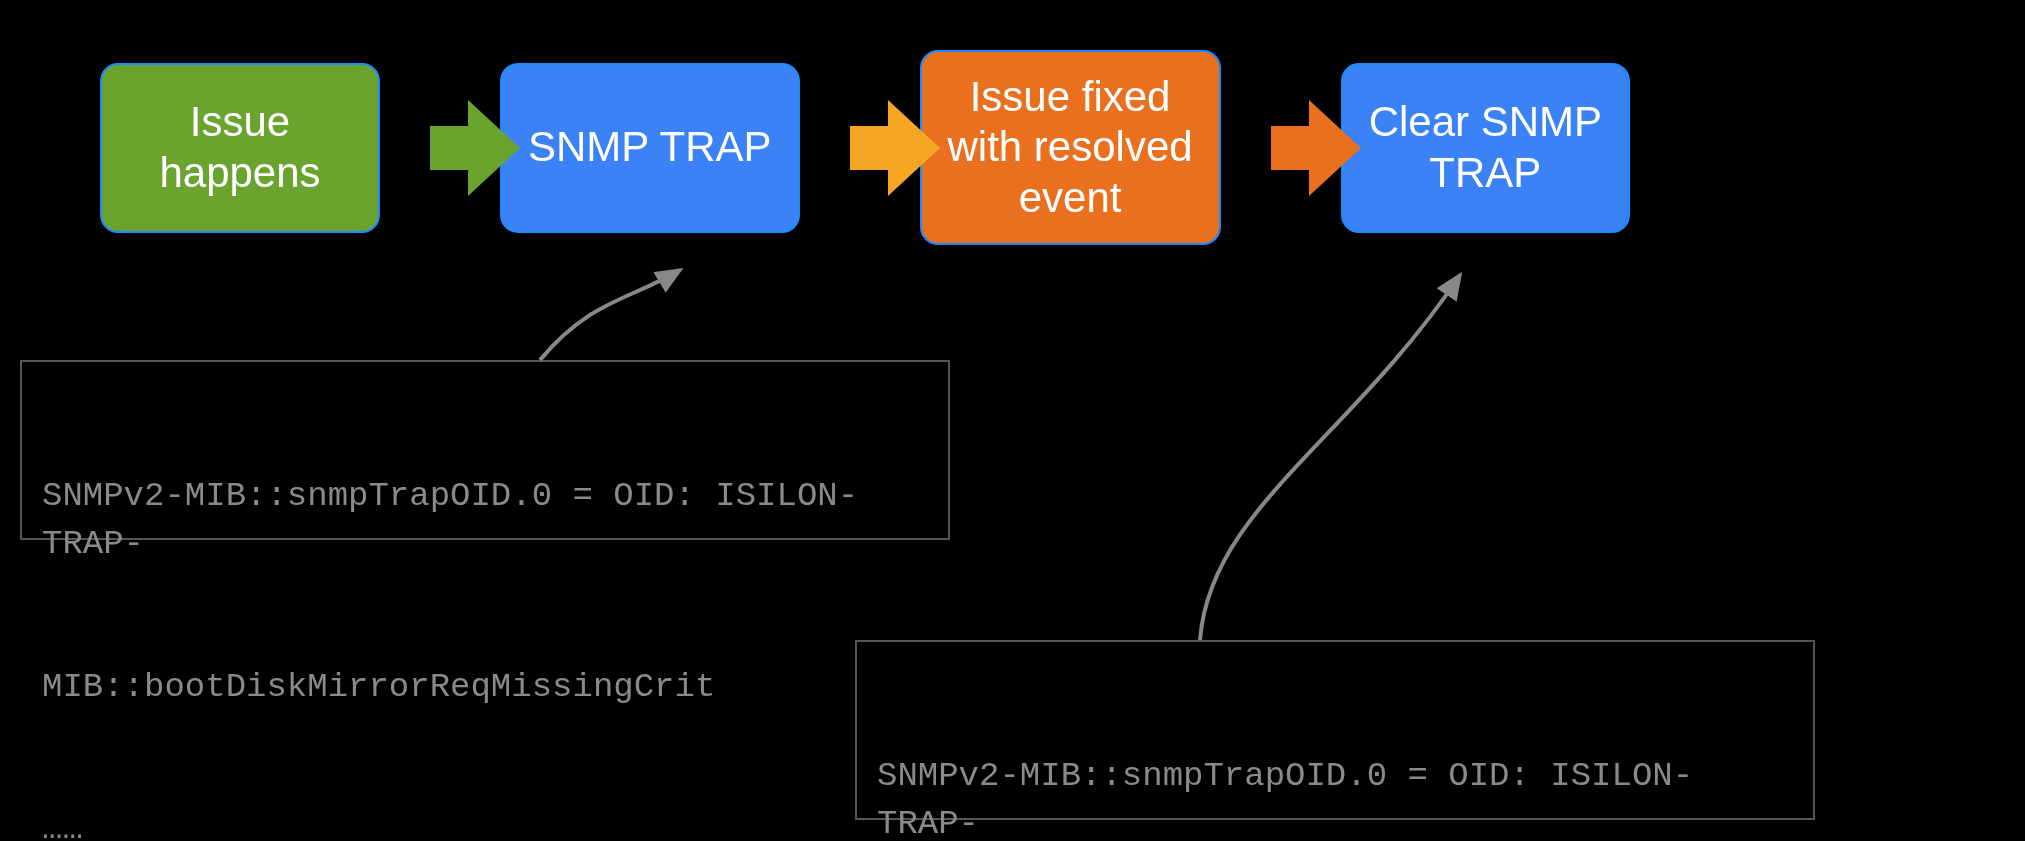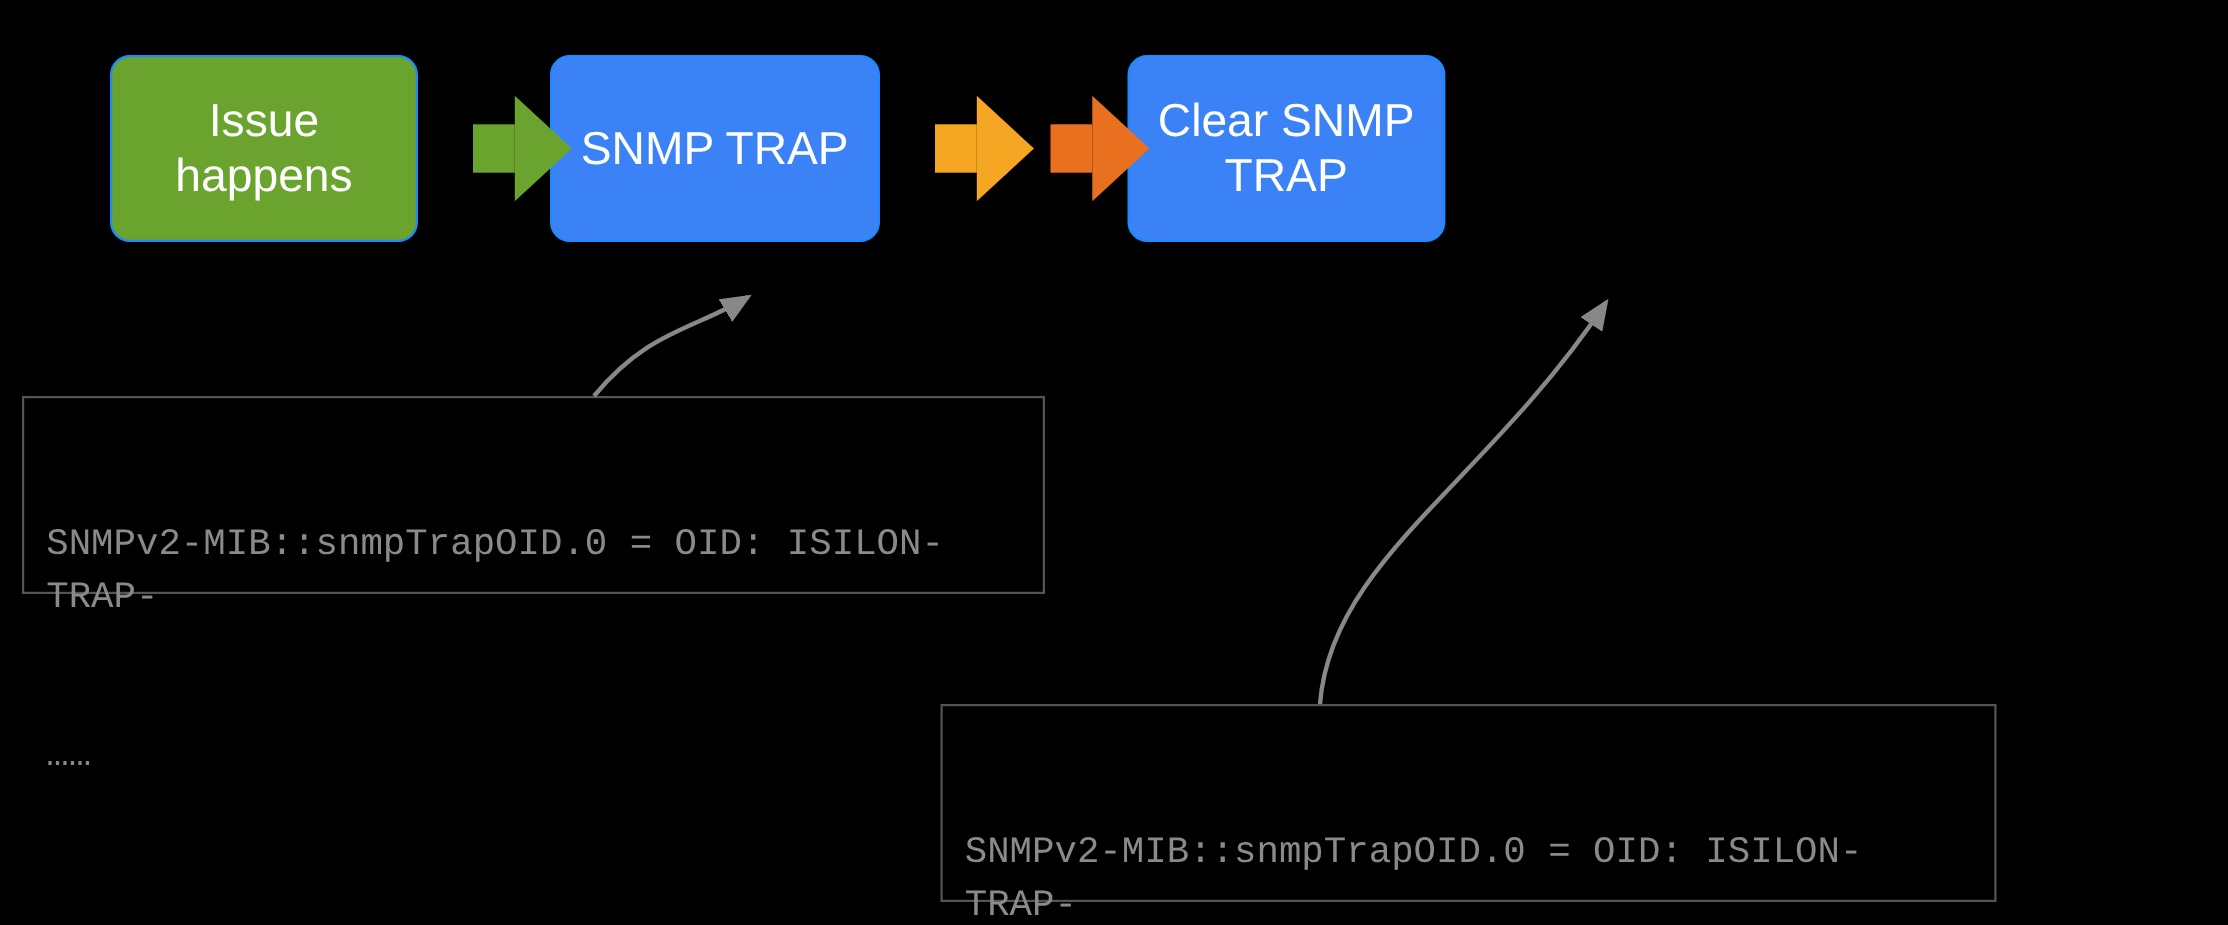--- a/index.html
+++ b/index.html
@@ -127,30 +127,34 @@
     </div>
     <div class="arrow-wrap">
       <div class="arrow arrow-green"></div>
     </div>
     <div class="flow-box yellow" id="box-snmp">
       <span>SNMP TRAP</span>
     </div>
     <div class="arrow-wrap">
       <div class="arrow arrow-yellow"></div>
     </div>
+    <div class="flow-box orange">
+      <span>Issue fixed<br>with resolved<br>event</span>
+    </div>
     <div class="arrow-wrap">
       <div class="arrow arrow-orange"></div>
     </div>
     <div class="flow-box red" id="box-clear">
       <span>Clear SNMP<br>TRAP</span>
     </div>
   </div>
 
   <div id="codebox1" class="code-box">
     <div>SNMPv2-MIB::snmpTrapOID.0 = OID: ISILON-TRAP-</div>
+    <div>MIB::bootDiskMirrorReqMissingCrit</div>
     <div>……</div>
   </div>
 
   <div id="codebox2" class="code-box">
     <div>SNMPv2-MIB::snmpTrapOID.0 = OID: ISILON-TRAP-</div>
     
     
   </div>
 
   <div class="connector">

